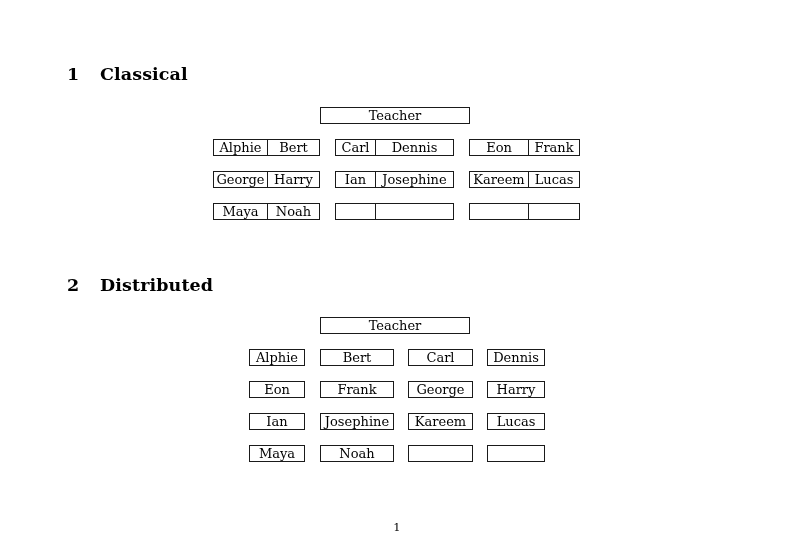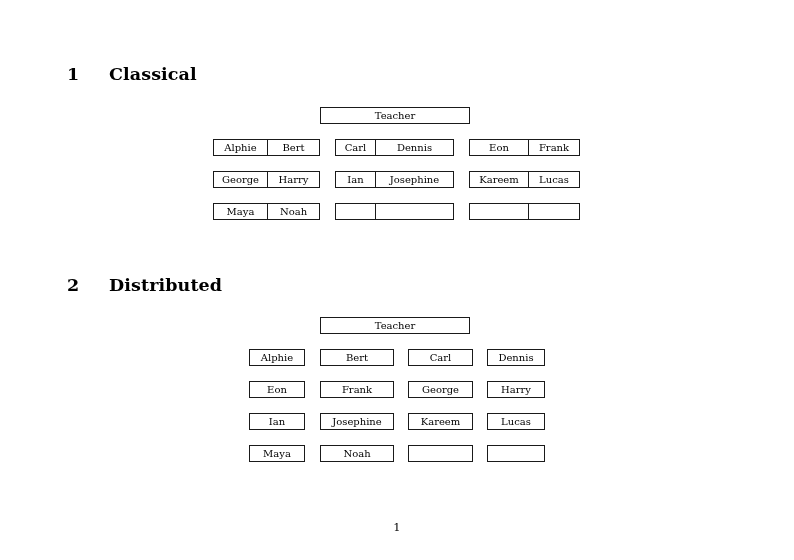--- a/index.html
+++ b/index.html
@@ -32,34 +32,34 @@
     letter-spacing: 0.1px;
     white-space: nowrap;
   }
   .section-heading .sec-num {
     position: absolute;
     left: 0;
     top: 0;
   }
   .section-heading .sec-title {
     position: absolute;
-    left: 42px;
+    left: 33px;
     top: 0;
   }
 
   #heading-classical   { left: 67px; top: 64px; }
   #heading-distributed { left: 67px; top: 275px; }
 
   
   .cell {
     box-sizing: border-box;
     border: 1px solid #1a1a1a;
     height: 17px;
     line-height: 15px;
-    font-size: 10px;
+    font-size: 13px;
     text-align: center;
     white-space: nowrap;
     overflow: hidden;
     background: #ffffff;
   }
 
   
   .teacher-box {
     position: absolute;
     left: 320px;

